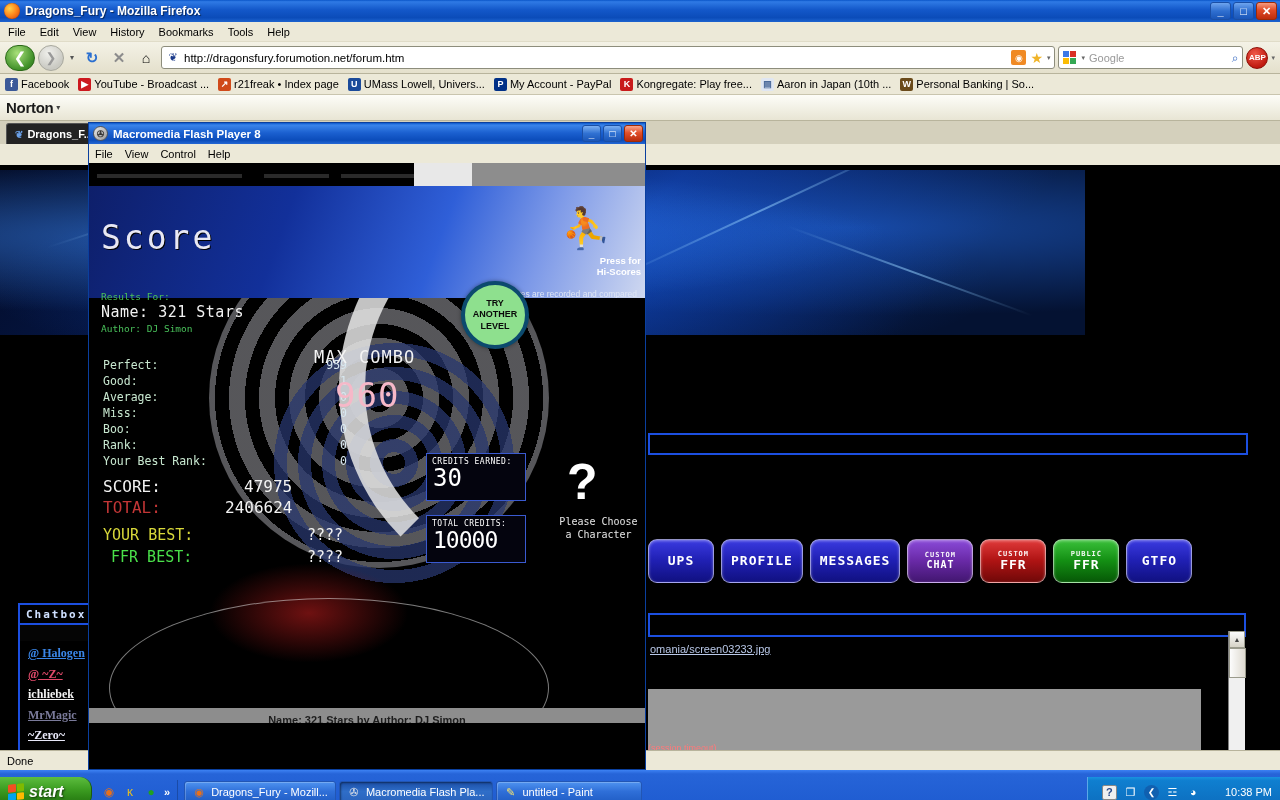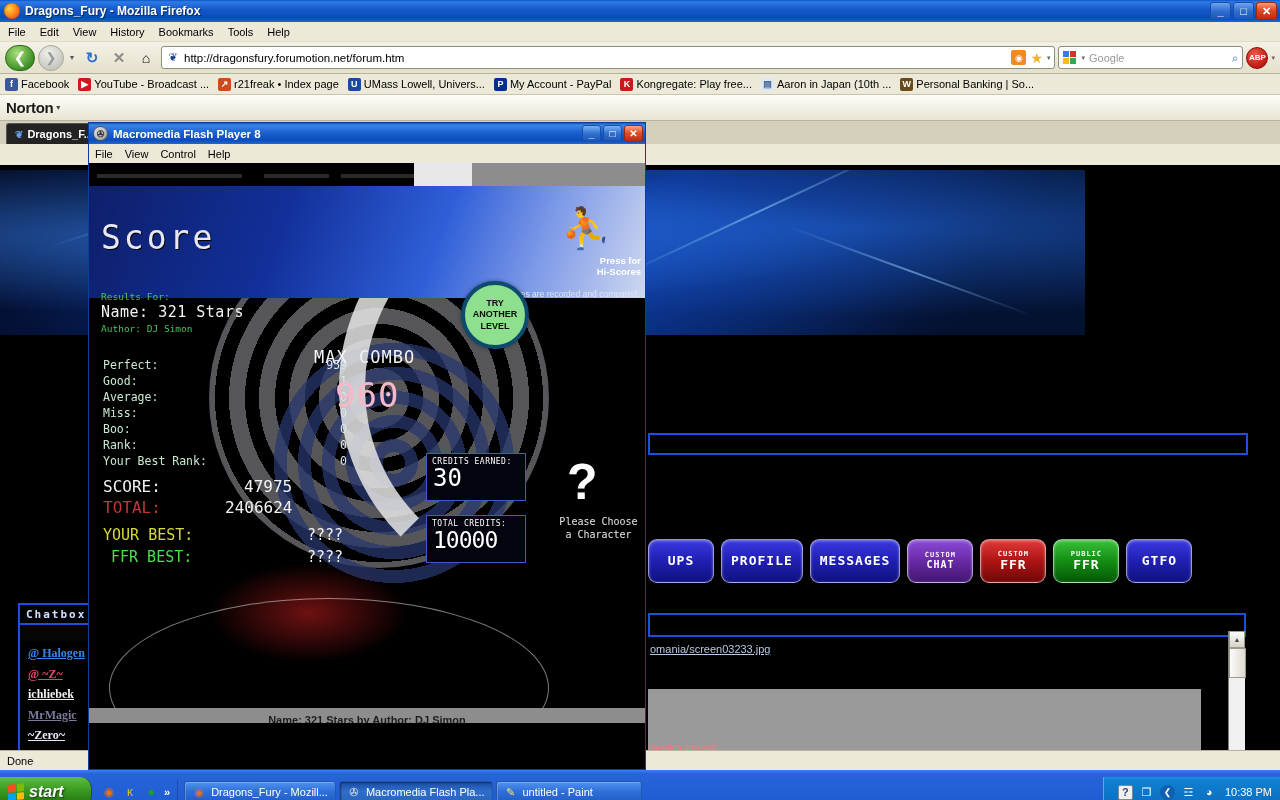--- a/index.html
+++ b/index.html
@@ -274,21 +274,21 @@
     gap:5px; padding:0 7px; color:#fff; font-size:11px; white-space:nowrap; overflow:hidden;
     background:linear-gradient(to bottom,#4f93f0,#2f6fd8 45%,#1f5cc4);
     border:1px solid #2256b4; box-shadow:inset 1px 1px 0 rgba(255,255,255,.22);}
   .task-btn.active{ background:linear-gradient(to bottom,#1b4ea6,#2f6ec8 45%,#2a63bc);
     box-shadow:inset 1px 1px 2px rgba(0,0,0,.45);}
   .task-ico{ width:14px;height:14px;flex:none;display:flex;align-items:center;justify-content:center;font-size:11px;}
   .tray{ margin-left:auto; height:30px; display:flex; align-items:center; gap:6px;
     background:linear-gradient(to bottom,#1993e0 0%,#0f7fd0 12%,#0d6fc0 88%,#0b62b0 100%);
     padding:0 8px 0 14px; border-left:1px solid #5aa8e8;}
   .tray-ico{ width:15px;height:15px;display:flex;align-items:center;justify-content:center;font-size:11px;color:#fff;}
-  .tray-time{ color:#fff; font-size:11px; margin-left:2px;}
+  .tray-time{ color:#fff; font-size:11px; margin-left:18px;}
   .tray-chev{ width:15px;height:15px;border-radius:50%;background:#1060b0;color:#fff;
     display:flex;align-items:center;justify-content:center;font-size:9px;}
 </style>
 </head>
 <body>
 
 <div id="firefox-window">
 
   <div class="ff-titlebar">
     <div class="ff-appicon"></div>

